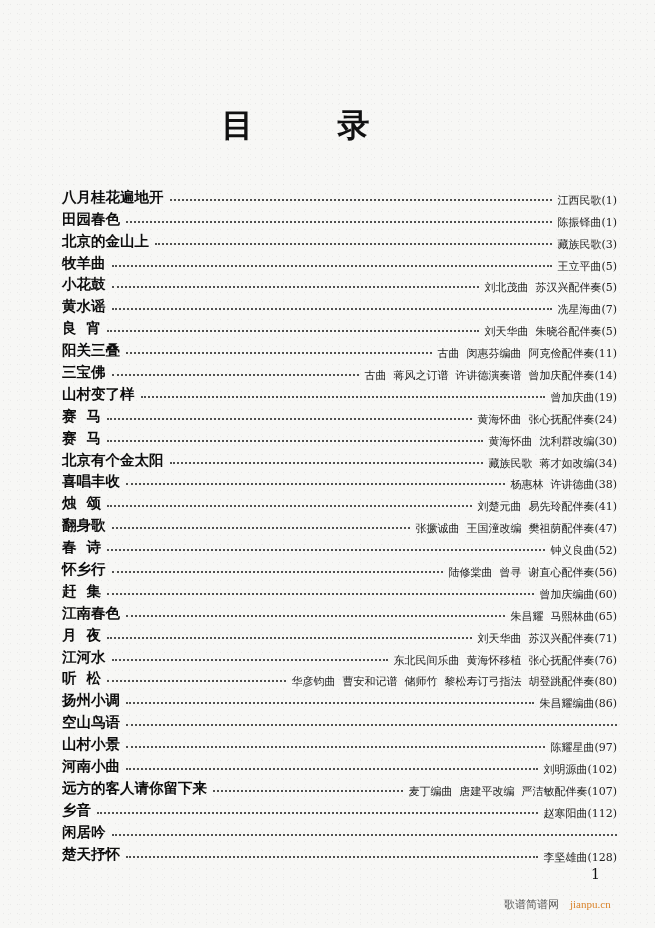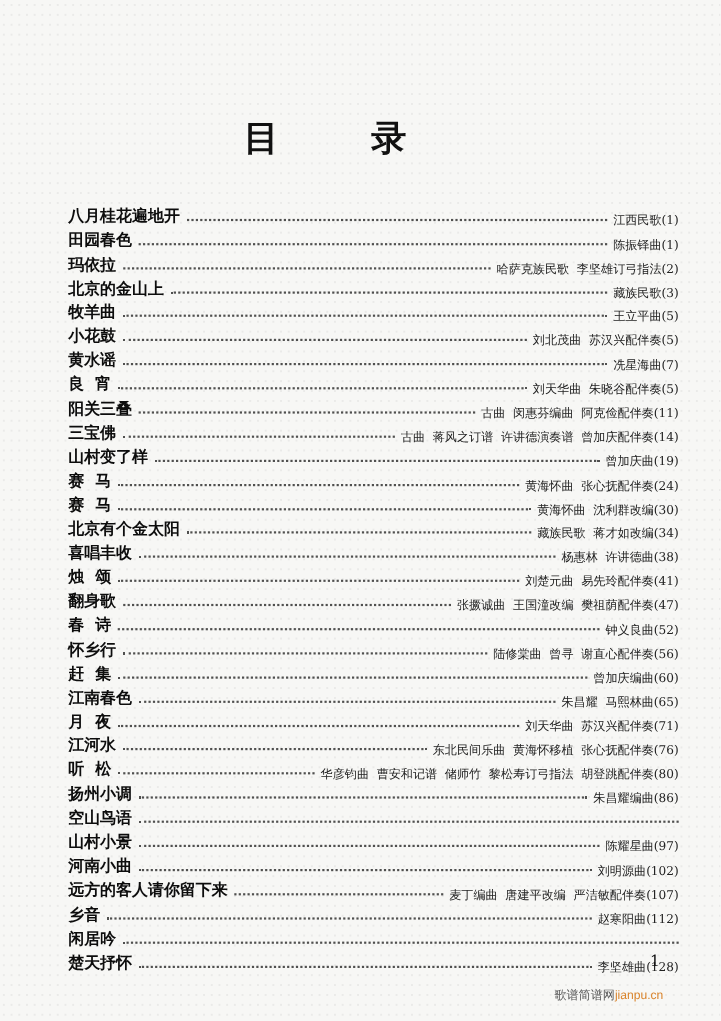--- a/index.html
+++ b/index.html
@@ -79,22 +79,22 @@
     .watermark {
       position: absolute;
       top: 897px; left: 504px;
       font-size: 11px;
       font-family: "DejaVu Serif", serif;
       color: #555;
       white-space: nowrap;
     }
     .watermark .domain {
       color: #d9832b;
-      font-family: Liberation Sans, sans-serif;
-      margin-left: 0;
+      font-family: Liberation Serif, serif;
+      margin-left: 11px;
     }
   </style>
 </head>
 <body>
 
 <div class="page-noise"></div>
 
 <div class="title">目　录</div>
 
 <div class="toc" id="toc">
@@ -102,25 +102,20 @@
       <span class="song">八月桂花遍地开</span>
       <span class="leader"></span>
       <span class="credit">江西民歌(1)</span>
     </div>
     <div class="row">
       <span class="song">田园春色</span>
       <span class="leader"></span>
       <span class="credit">陈振铎曲(1)</span>
     </div>
     <div class="row">
-      <span class="song">玛依拉</span>
-      <span class="leader"></span>
-      <span class="credit">哈萨克族民歌  李坚雄订弓指法(2)</span>
-    </div>
-    <div class="row">
       <span class="song">北京的金山上</span>
       <span class="leader"></span>
       <span class="credit">藏族民歌(3)</span>
     </div>
     <div class="row">
       <span class="song">牧羊曲</span>
       <span class="leader"></span>
       <span class="credit">王立平曲(5)</span>
     </div>
     <div class="row">

